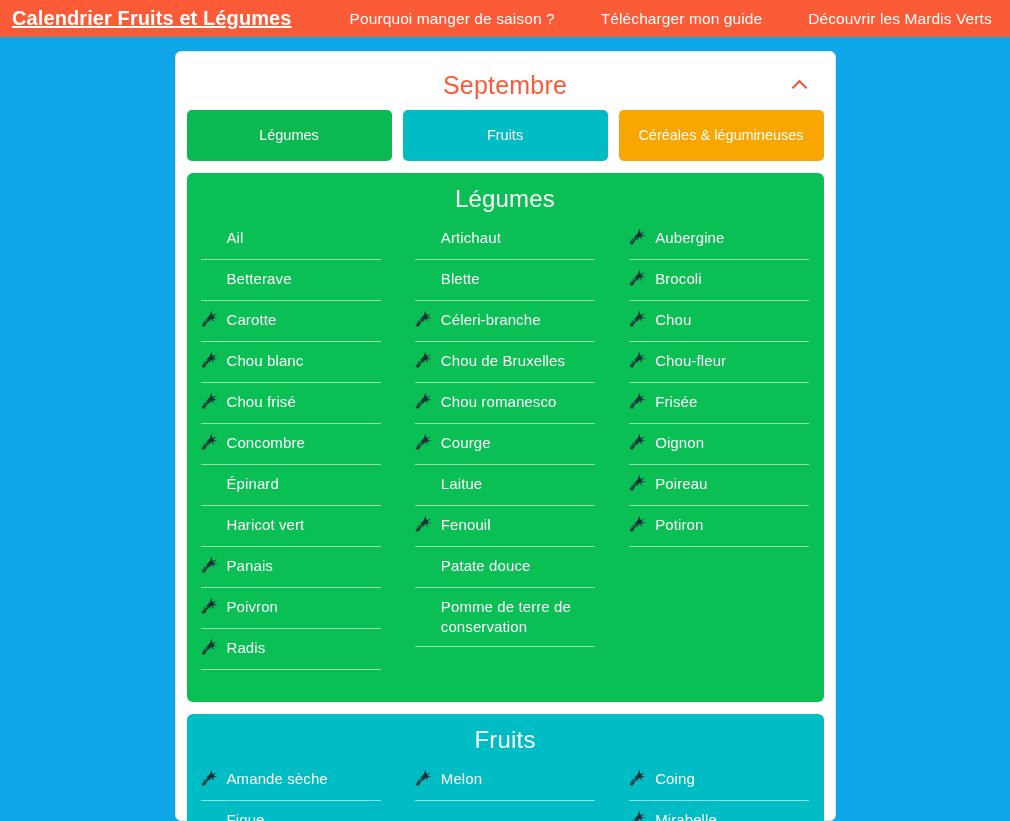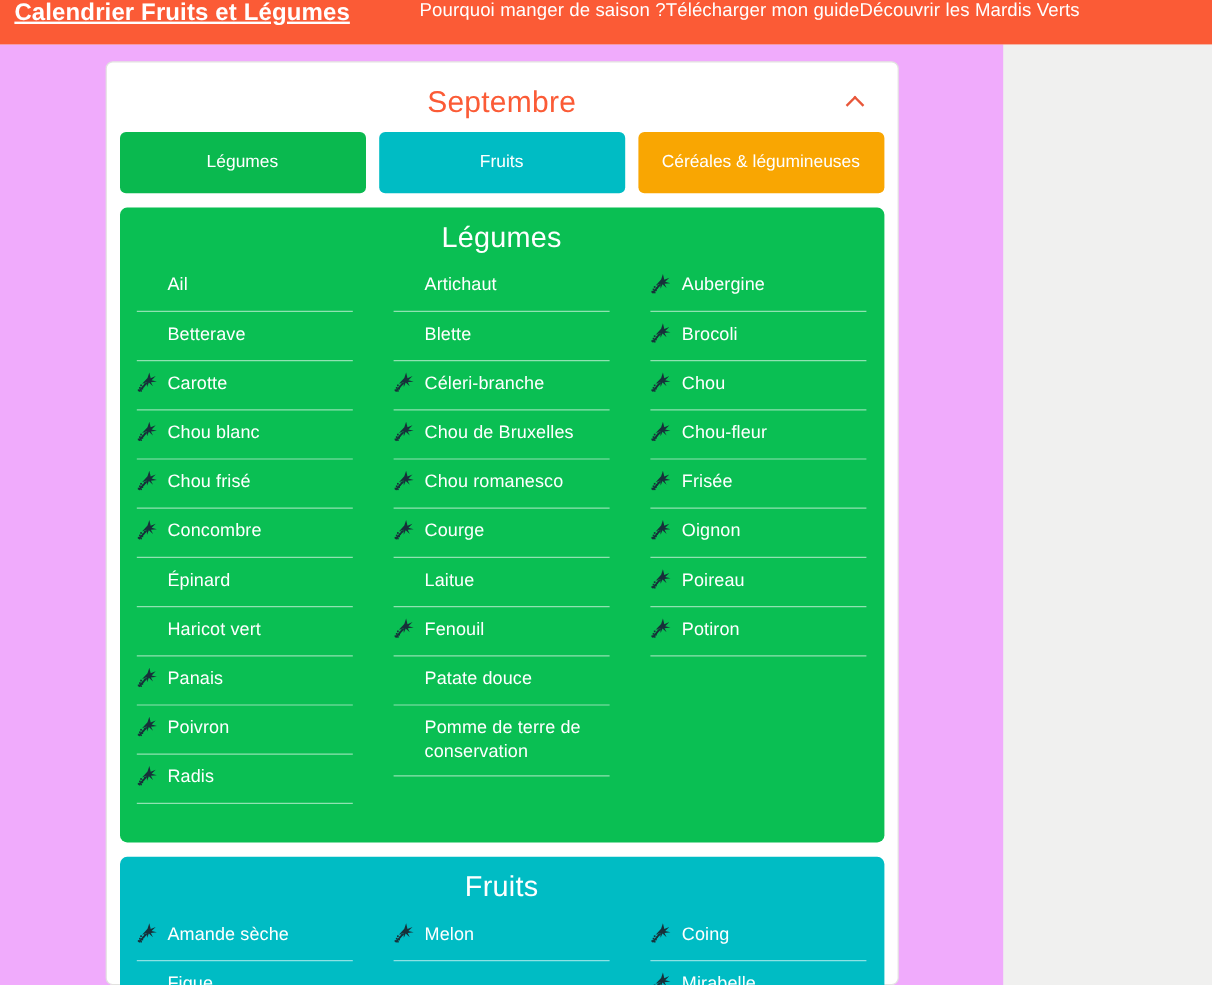--- a/index.html
+++ b/index.html
@@ -12,49 +12,50 @@
     background: #f0f0ef;
     font-family: "Liberation Sans", sans-serif;
   }
 
   
   .topbar {
     position: relative;
     height: 37px;
     background: #fb5b36;
     display: flex;
-    align-items: flex-start;
+    align-items: center;
     white-space: nowrap;
     overflow: hidden;
   }
   .brand {
     color: #ffffff;
     font-size: 20px;
     font-weight: 700;
     padding-left: 12px;
     letter-spacing: .1px;
   }
   .nav-links {
     display: flex;
     align-items: center;
     margin-left: 58px;
+    gap: 46px;
   }
   .nav-link {
     color: #ffffff;
     font-size: 15.5px;
     text-decoration: none;
     font-weight: 400;
     letter-spacing: .1px;
   }
 
   
   .page {
-    width: 836px;
+    width: 1010px;
     height: 784px;
-    background: #f0abfc;
+    background: #0ea5e9;
     padding-top: 14px;
     display: flex;
     justify-content: center;
     overflow: hidden;
   }
 
   .month-card {
     width: 661px;
     background: #ffffff;
     border: 1px solid #e2e2e0;

